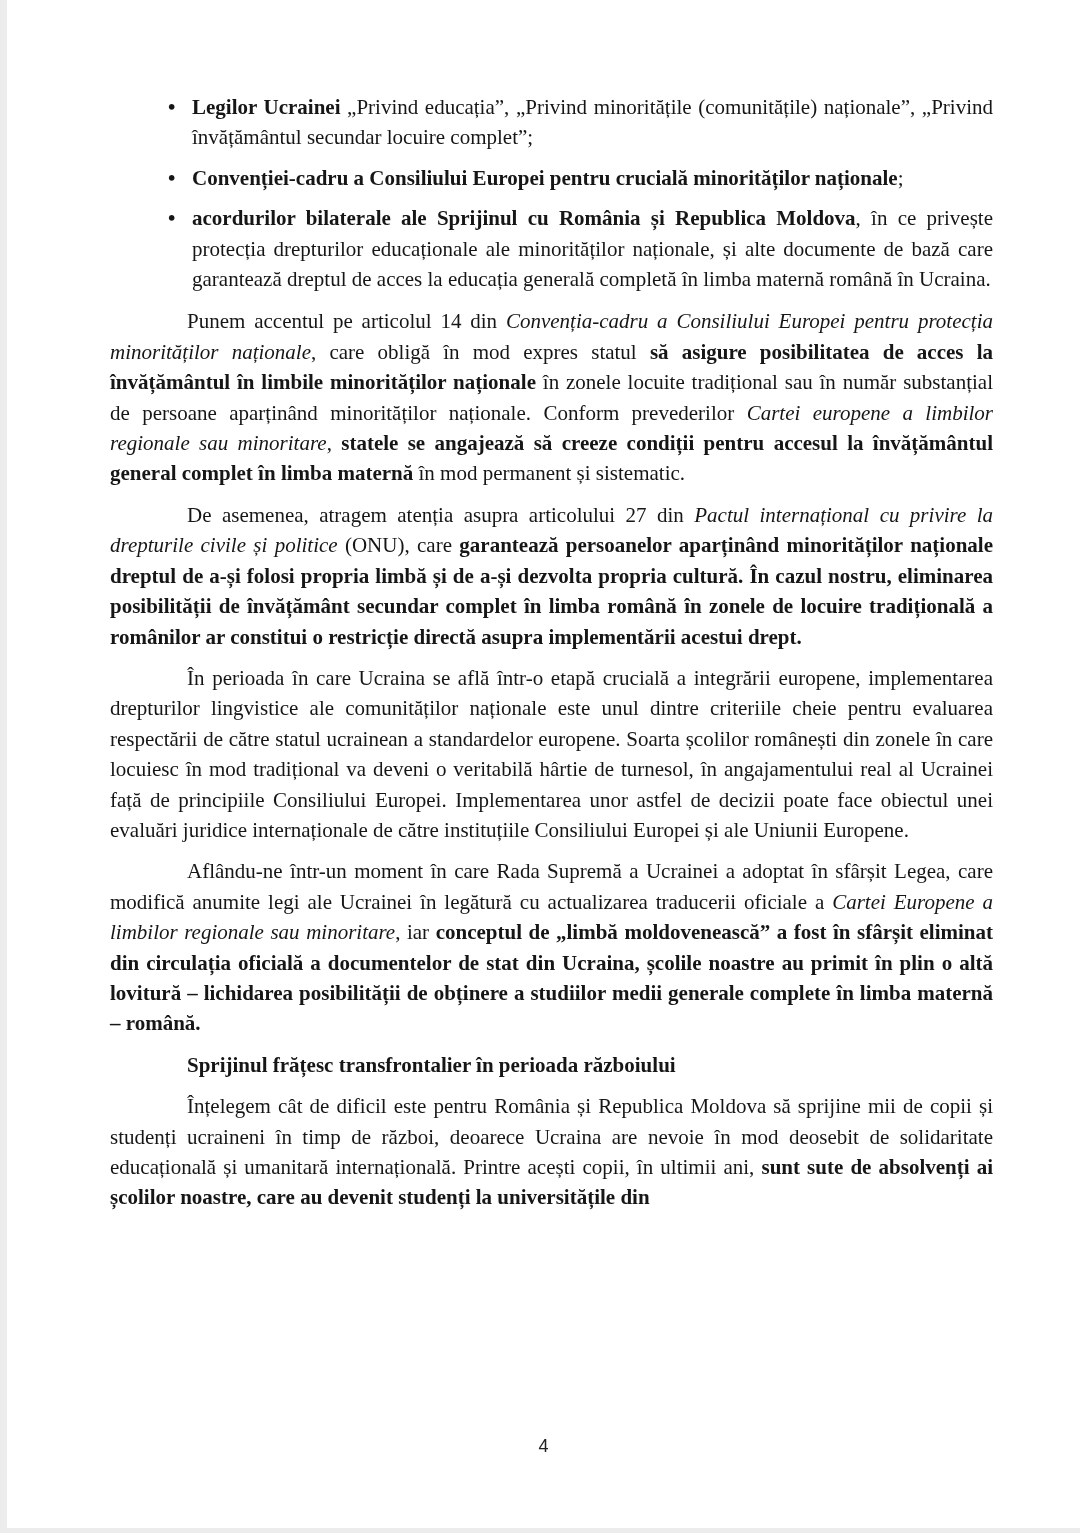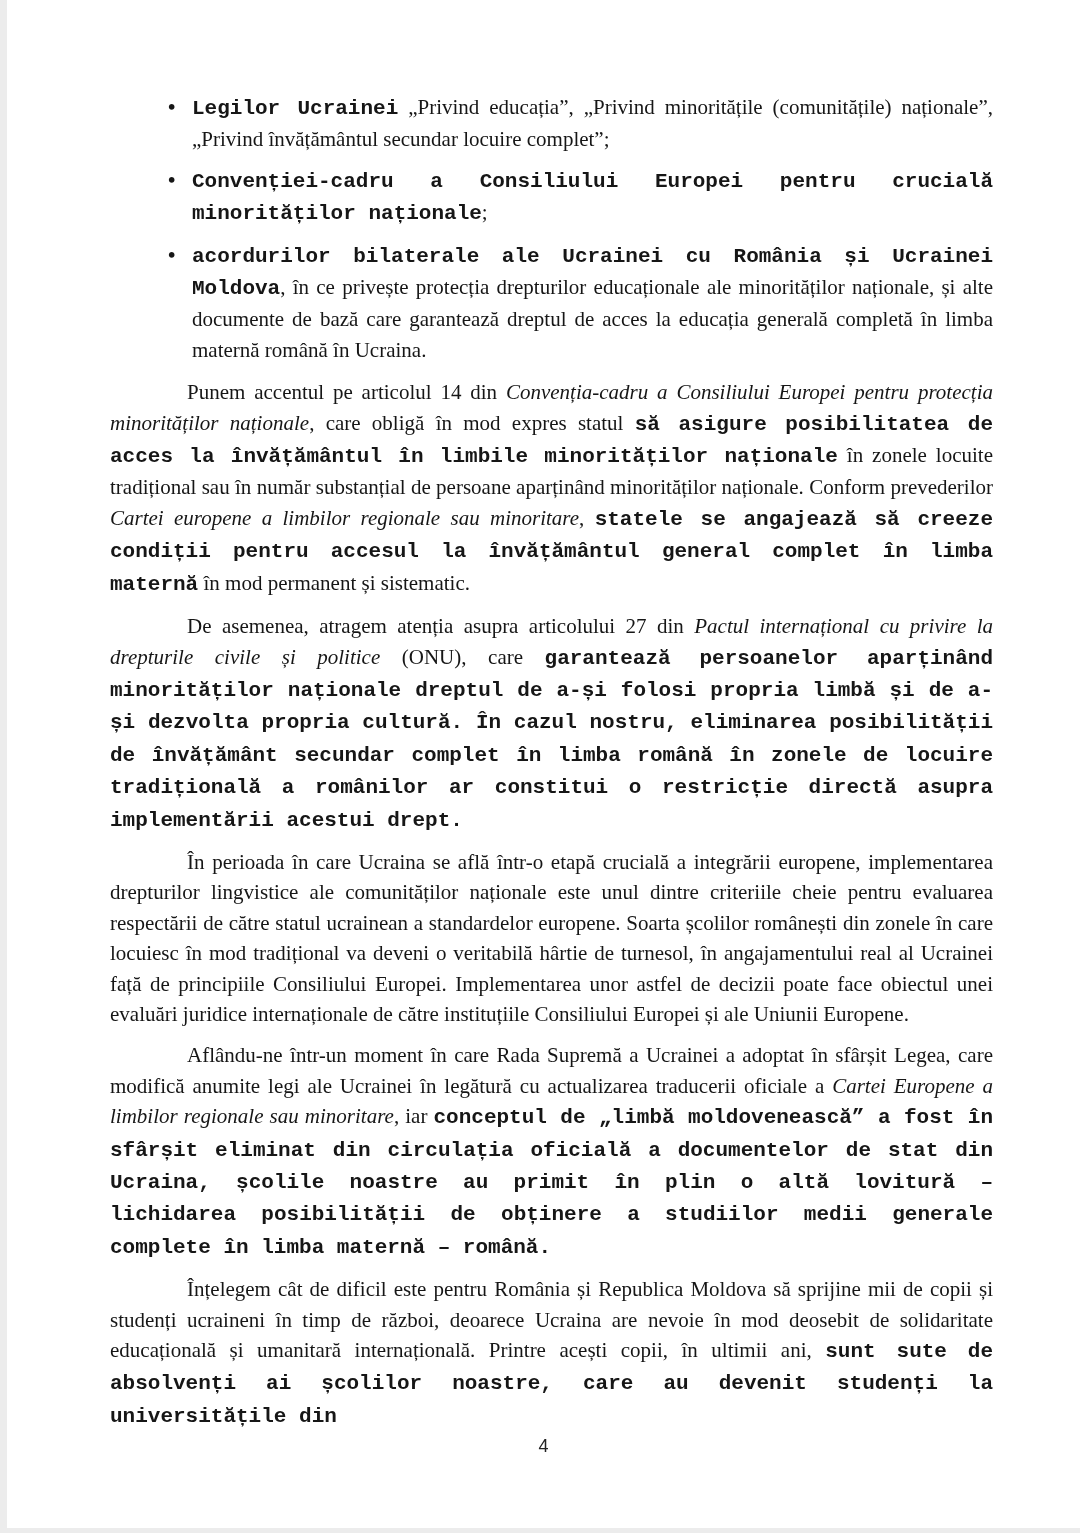--- a/index.html
+++ b/index.html
@@ -15,40 +15,41 @@
   }
   .content {
     position: absolute; left: 103px; top: 92px; width: 883px;
     font-size: 21px; line-height: 30.4px;
   }
   .bullet-list { list-style: none; margin: 0 0 12px 0; padding: 0; }
   .bullet-item { position: relative; padding-left: 82px; margin-bottom: 10px; text-align: justify; }
   .bullet-mark { position: absolute; left: 58px; top: 0; font-weight: bold; }
   .para { margin: 0 0 11px 0; text-indent: 77px; text-align: justify; }
   .heading { margin: 0 0 11px 0; text-indent: 77px; font-weight: bold; }
-  b { font-weight: bold; font-family: Liberation Mono, monospace; }
+  b { font-weight: bold; }
   i { font-style: italic; }
   .page-number {
     position: absolute; left: 0; width: 1073px; top: 1436px;
     text-align: center; font-family: "Liberation Sans", "DejaVu Sans", sans-serif;
     font-size: 18px; color: #222;
   }
 </style>
 </head>
 <body>
 
 <div class="page">
   <div class="content">
     <ul class="bullet-list" id="bullet-list">
         <li class="bullet-item"><span class="bullet-mark">•</span><b>Legilor Ucrainei</b><span> „Privind educația”, „Privind minoritățile (comunitățile) naționale”, „Privind învățământul secundar locuire complet”;</span></li>
         <li class="bullet-item"><span class="bullet-mark">•</span><b>Convenției-cadru a Consiliului Europei pentru crucială minorităților naționale</b><span>;</span></li>
-        <li class="bullet-item"><span class="bullet-mark">•</span><b>acordurilor bilaterale ale Ucrainei cu România și Ucrainei Moldova</b><span>, în ce privește protecția drepturilor educaționale ale minorităților naționale, și alte documente de bază care garantează dreptul de acces la educația generală completă în limba maternă română în Ucraina.</span></li>
+        <li class="bullet-item"><span class="bullet-mark">•</span><b>acordurilor bilaterale ale Sprijinul cu România și Republica Moldova</b><span>, în ce privește protecția drepturilor educaționale ale minorităților naționale, și alte documente de bază care garantează dreptul de acces la educația generală completă în limba maternă română în Ucraina.</span></li>
       </ul>
     <div id="paragraphs">
         <p class="para"><span>Punem accentul pe articolul 14 din </span><i>Convenția-cadru a Consiliului Europei pentru protecția minorităților naționale</i><span>, care obligă în mod expres statul </span><b>să asigure posibilitatea de acces la învățământul în limbile minorităților naționale</b><span> în zonele locuite tradițional sau în număr substanțial de persoane aparținând minorităților naționale. Conform prevederilor </span><i>Cartei europene a limbilor regionale sau minoritare</i><span>, </span><b>statele se angajează să creeze condiții pentru accesul la învățământul general complet în limba maternă</b><span> în mod permanent și sistematic.</span></p>
         <p class="para"><span>De asemenea, atragem atenția asupra articolului 27 din </span><i>Pactul internațional cu privire la drepturile civile și politice</i><span> (ONU), care </span><b>garantează persoanelor aparținând minorităților naționale dreptul de a-și folosi propria limbă și de a-și dezvolta propria cultură. În cazul nostru, eliminarea posibilității de învățământ secundar complet în limba română în zonele de locuire tradițională a românilor ar constitui o restricție directă asupra implementării acestui drept.</b></p>
         <p class="para"><span>În perioada în care Ucraina se află într-o etapă crucială a integrării europene, implementarea drepturilor lingvistice ale comunităților naționale este unul dintre criteriile cheie pentru evaluarea respectării de către statul ucrainean a standardelor europene. Soarta școlilor românești din zonele în care locuiesc în mod tradițional va deveni o veritabilă hârtie de turnesol, în angajamentului real al Ucrainei față de principiile Consiliului Europei. Implementarea unor astfel de decizii poate face obiectul unei evaluări juridice internaționale de către instituțiile Consiliului Europei și ale Uniunii Europene.</span></p>
         <p class="para"><span>Aflându-ne într-un moment în care Rada Supremă a Ucrainei a adoptat în sfârșit Legea, care modifică anumite legi ale Ucrainei în legătură cu actualizarea traducerii oficiale a </span><i>Cartei Europene a limbilor regionale sau minoritare</i><span>, iar </span><b>conceptul de „limbă moldovenească” a fost în sfârșit eliminat din circulația oficială a documentelor de stat din Ucraina, școlile noastre au primit în plin o altă lovitură – lichidarea posibilității de obținere a studiilor medii generale complete în limba maternă – română.</b></p>
+        <p class="heading"><b>Sprijinul frățesc transfrontalier în perioada războiului</b></p>
         <p class="para"><span>Înțelegem cât de dificil este pentru România și Republica Moldova să sprijine mii de copii și studenți ucraineni în timp de război, deoarece Ucraina are nevoie în mod deosebit de solidaritate educațională și umanitară internațională. Printre acești copii, în ultimii ani, </span><b>sunt sute de absolvenți ai școlilor noastre, care au devenit studenți la universitățile din</b></p>
       </div>
   </div>
   <div class="page-number">4</div>
 </div>
 
 </body></html>

